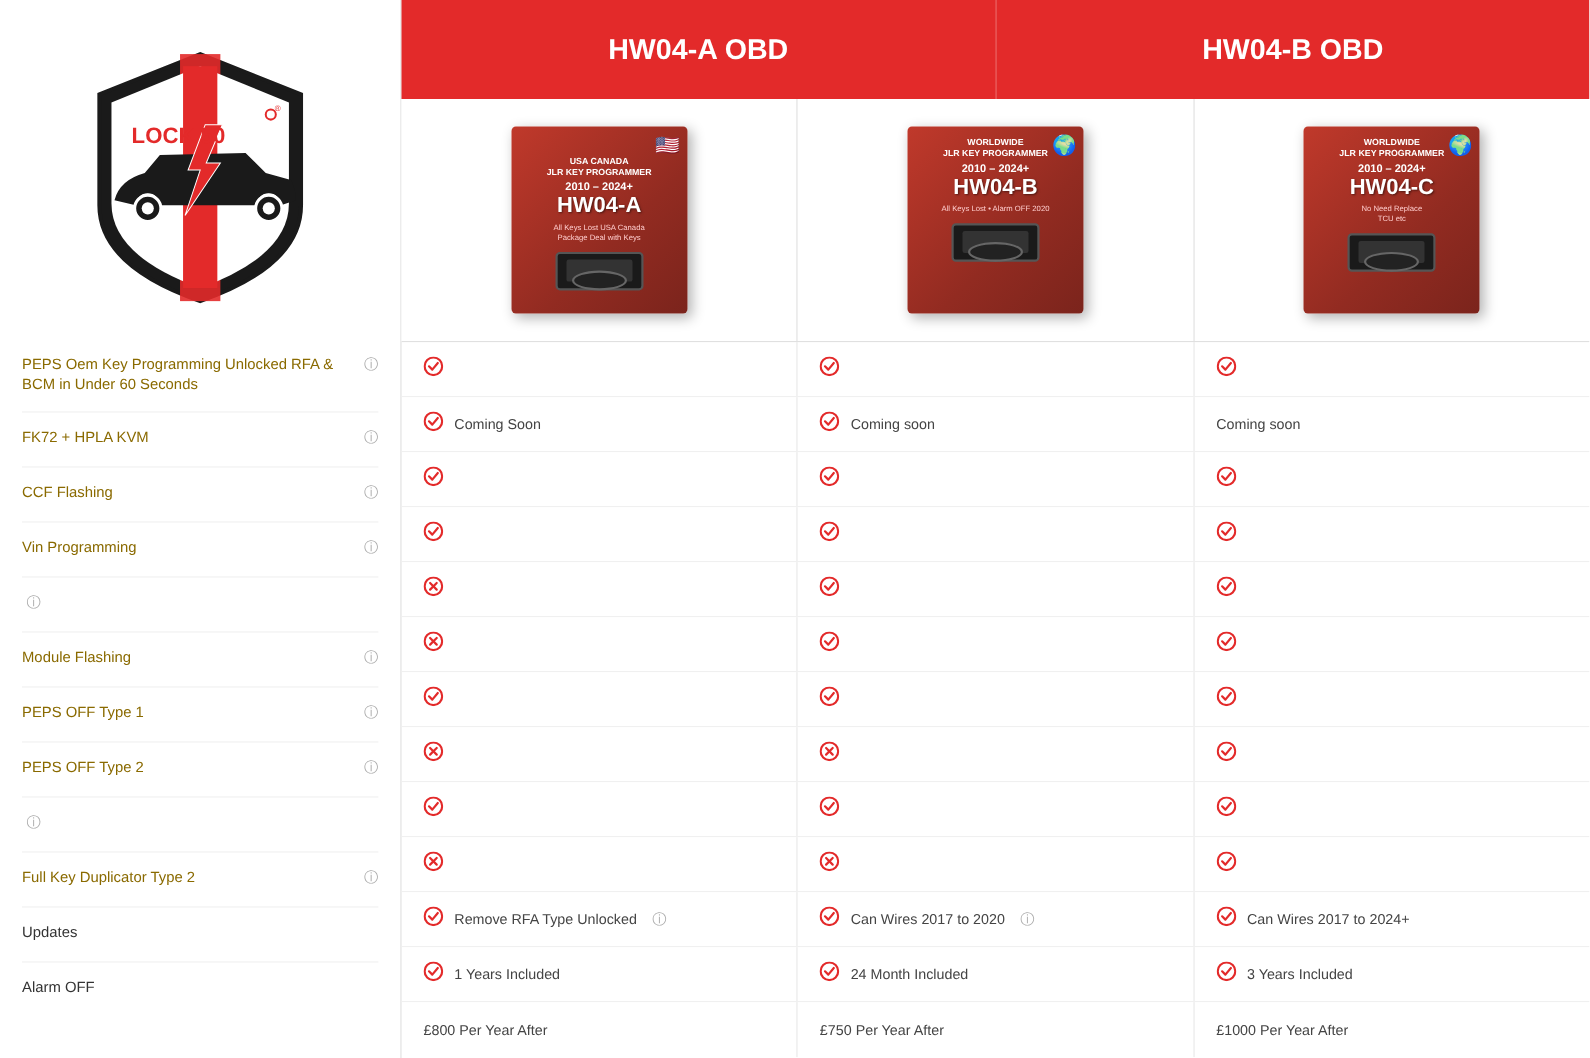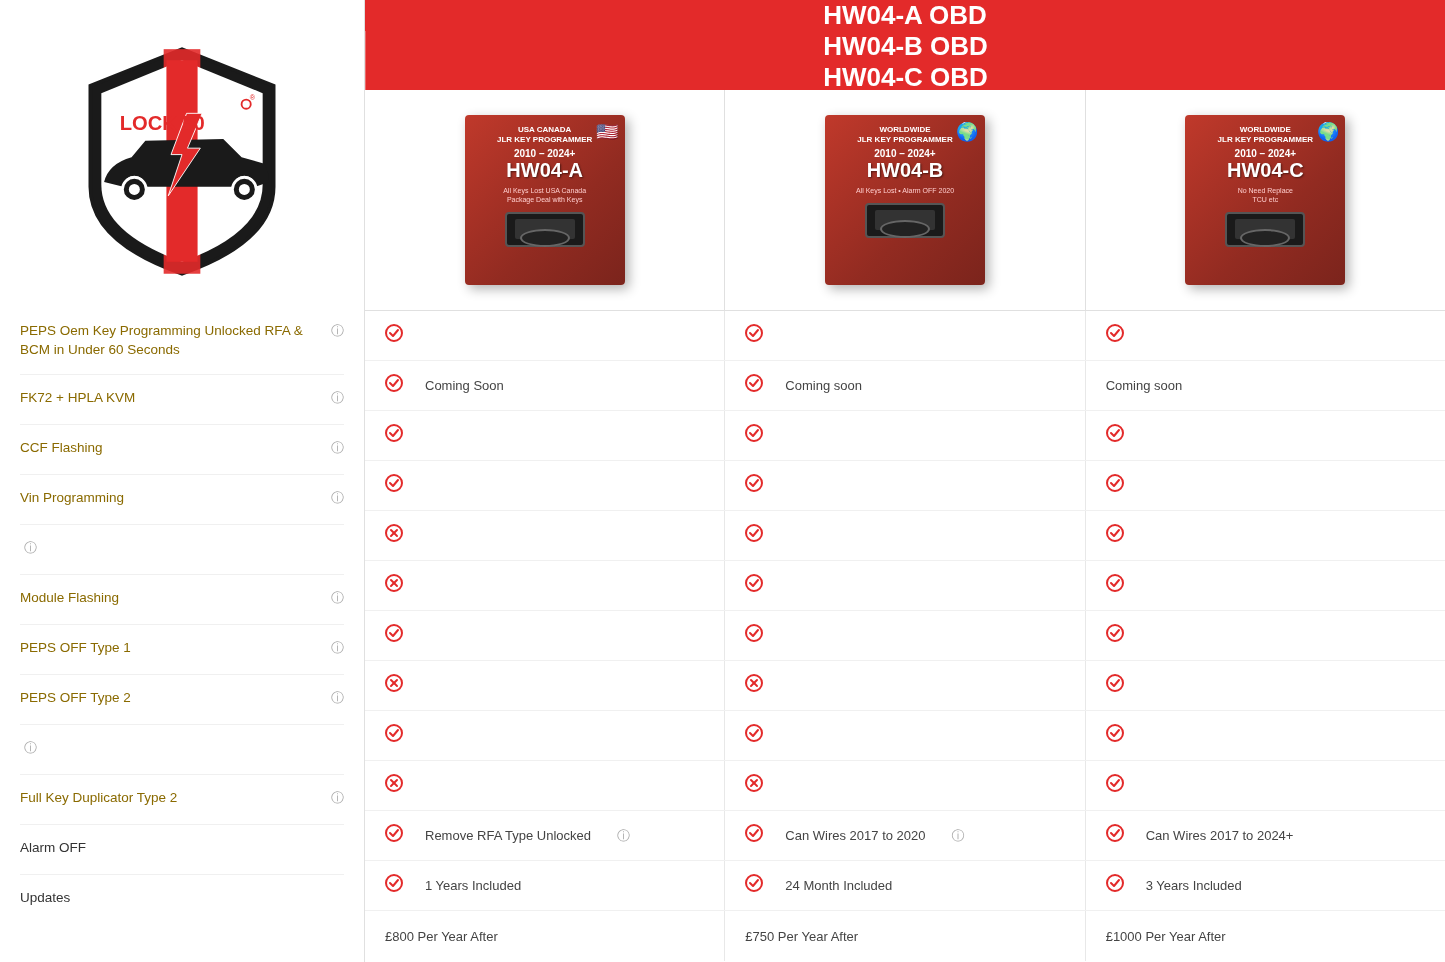--- a/index.html
+++ b/index.html
@@ -68,23 +68,24 @@
     }
     
     .main-content {
       flex: 1;
       display: flex;
       flex-direction: column;
     }
     
     .header-row {
       display: flex;
-      flex-direction: column;
+      flex-direction: row;
       background: #e32a2a;
       height: 90px;
+      justify-content: flex-end;
     }
     .header-col {
       flex: 1;
       display: flex;
       align-items: center;
       justify-content: center;
       color: #fff;
       font-size: 26px;
       font-weight: bold;
       border-left: 1px solid rgba(255,255,255,0.3);
@@ -153,21 +154,21 @@
     }
     .data-cell {
       flex: 1;
       display: flex;
       align-items: center;
       justify-content: flex-start;
       padding: 12px 20px;
       border-left: 1px solid #e8e8e8;
       font-size: 13.5px;
       color: #333;
-      gap: 22px;
+      gap: 10px;
     }
     .data-cell:first-child { border-left: none; }
 
     .check-icon {
       color: #e32a2a;
       font-size: 18px;
       flex-shrink: 0;
     }
     .cross-icon {
       color: #e32a2a;
@@ -245,48 +246,45 @@
         <span class="help-icon">ⓘ</span>
       </li>
       <li class="feature-item">
         <span class="help-icon">ⓘ</span>
       </li>
       <li class="feature-item">
         <span class="feature-label">Full Key Duplicator Type 2</span>
         <span class="help-icon">ⓘ</span>
       </li>
       <li class="feature-item">
+        <span class="feature-label dark">Updates</span>
+      </li>
+      <li class="feature-item">
         <span class="feature-label dark">Alarm OFF</span>
-      </li>
-      <li class="feature-item">
-        <span class="feature-label dark">Updates</span>
       </li>
     </ul>
   </div>
 
   <div class="main-content">
 
     <div class="header-row">
       <div class="header-col">
         <span>HW04-A OBD</span>
       </div>
       <div class="header-col">
         <span>HW04-B OBD</span>
       </div>
-      <div class="header-col">
-        <span>HW04-C OBD</span>
-      </div>
     </div>
 
     <div class="product-image-row">
 
       <div class="product-col">
         <div class="product-box">
           <div class="product-box-flag">🇺🇸</div>
-          <div style="color:#fff;font-size:8px;font-weight:bold;text-align:center;line-height:1.3;margin-top:2px;">USA CANADA<br>JLR KEY PROGRAMMER</div>
+          <div style="color:#fff;font-size:8px;font-weight:bold;text-align:center;line-height:1.3;margin-top:19px;">USA CANADA<br>JLR KEY PROGRAMMER</div>
           <div style="color:#fff;font-size:10px;font-weight:bold;text-align:center;margin-top:2px;">2010 – 2024+</div>
           <div style="color:#fff;font-size:20px;font-weight:900;text-align:left;text-shadow:1px 1px 2px rgba(0,0,0,0.5);">HW04-A</div>
           <div style="color:#ffcccc;font-size:7px;text-align:center;line-height:1.3;margin-top:4px;">All Keys Lost USA Canada<br>Package Deal with Keys</div>
           <div style="width:80px;height:35px;background:#1a1a1a;border-radius:4px;margin-top:8px;border:2px solid #555;display:flex;align-items:center;justify-content:center;">
             <div style="width:60px;height:20px;background:#333;border-radius:2px;position:relative;">
               <div style="position:absolute;bottom:-8px;left:5px;width:50px;height:18px;background:#222;border-radius:50%;border:2px solid #666;"></div>
             </div>
           </div>
         </div>
       </div>

